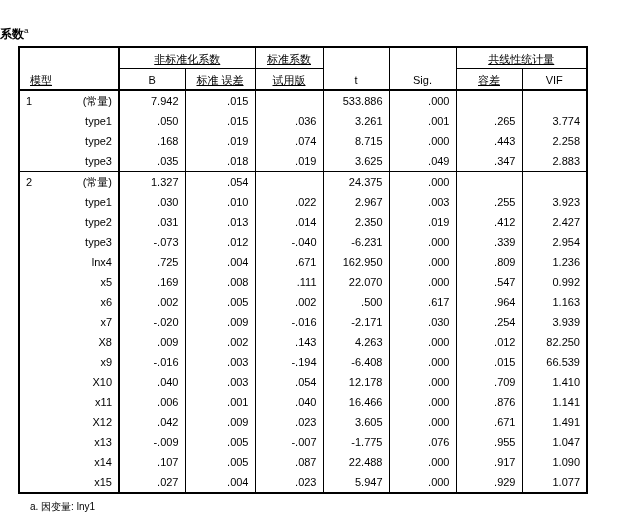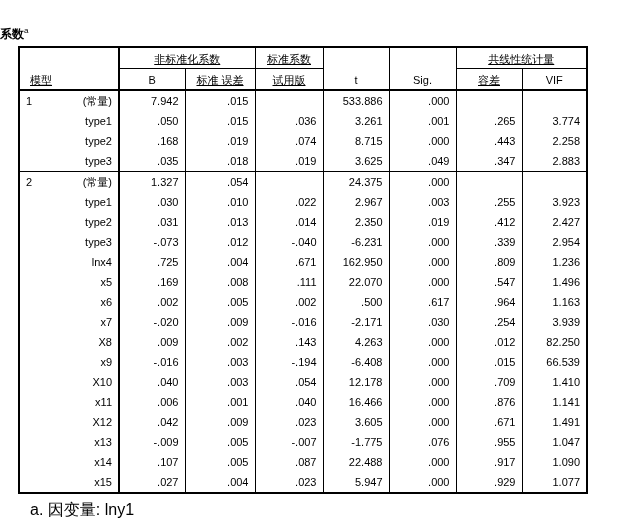--- a/index.html
+++ b/index.html
@@ -58,21 +58,21 @@
     .hline-b { border-bottom: 1px solid #000; }
     .hthick-b { border-bottom: 2px solid #000; }
     td.num { text-align: right; }
     td.model { text-align: left; padding-left: 6px; }
     td.var { text-align: right; padding-left: 0; }
     tr.group-start td { border-top: 1px solid #000; }
     .footnote {
       position: absolute;
       left: 30px;
       top: 500px;
-      font-size: 16px;
+      font-size: 10px;
     }
   </style>
 </head>
 <body>
 
 <div class="title"><span>系数</span><sup>a</sup></div>
 
 <table class="coef">
   <colgroup>
     <col style="width:55px">
@@ -196,21 +196,21 @@
         <td class="num vline">1.236</td>
       </tr>
       <tr>
         <td class="var">x5</td>
         <td class="num vthick">.169</td>
         <td class="num vline">.008</td>
         <td class="num vline">.111</td>
         <td class="num vline">22.070</td>
         <td class="num vline">.000</td>
         <td class="num vline">.547</td>
-        <td class="num vline">1.496</td>
+        <td class="num vline">0.992</td>
       </tr>
       <tr>
         <td class="var">x6</td>
         <td class="num vthick">.002</td>
         <td class="num vline">.005</td>
         <td class="num vline">.002</td>
         <td class="num vline">.500</td>
         <td class="num vline">.617</td>
         <td class="num vline">.964</td>
         <td class="num vline">1.163</td>

